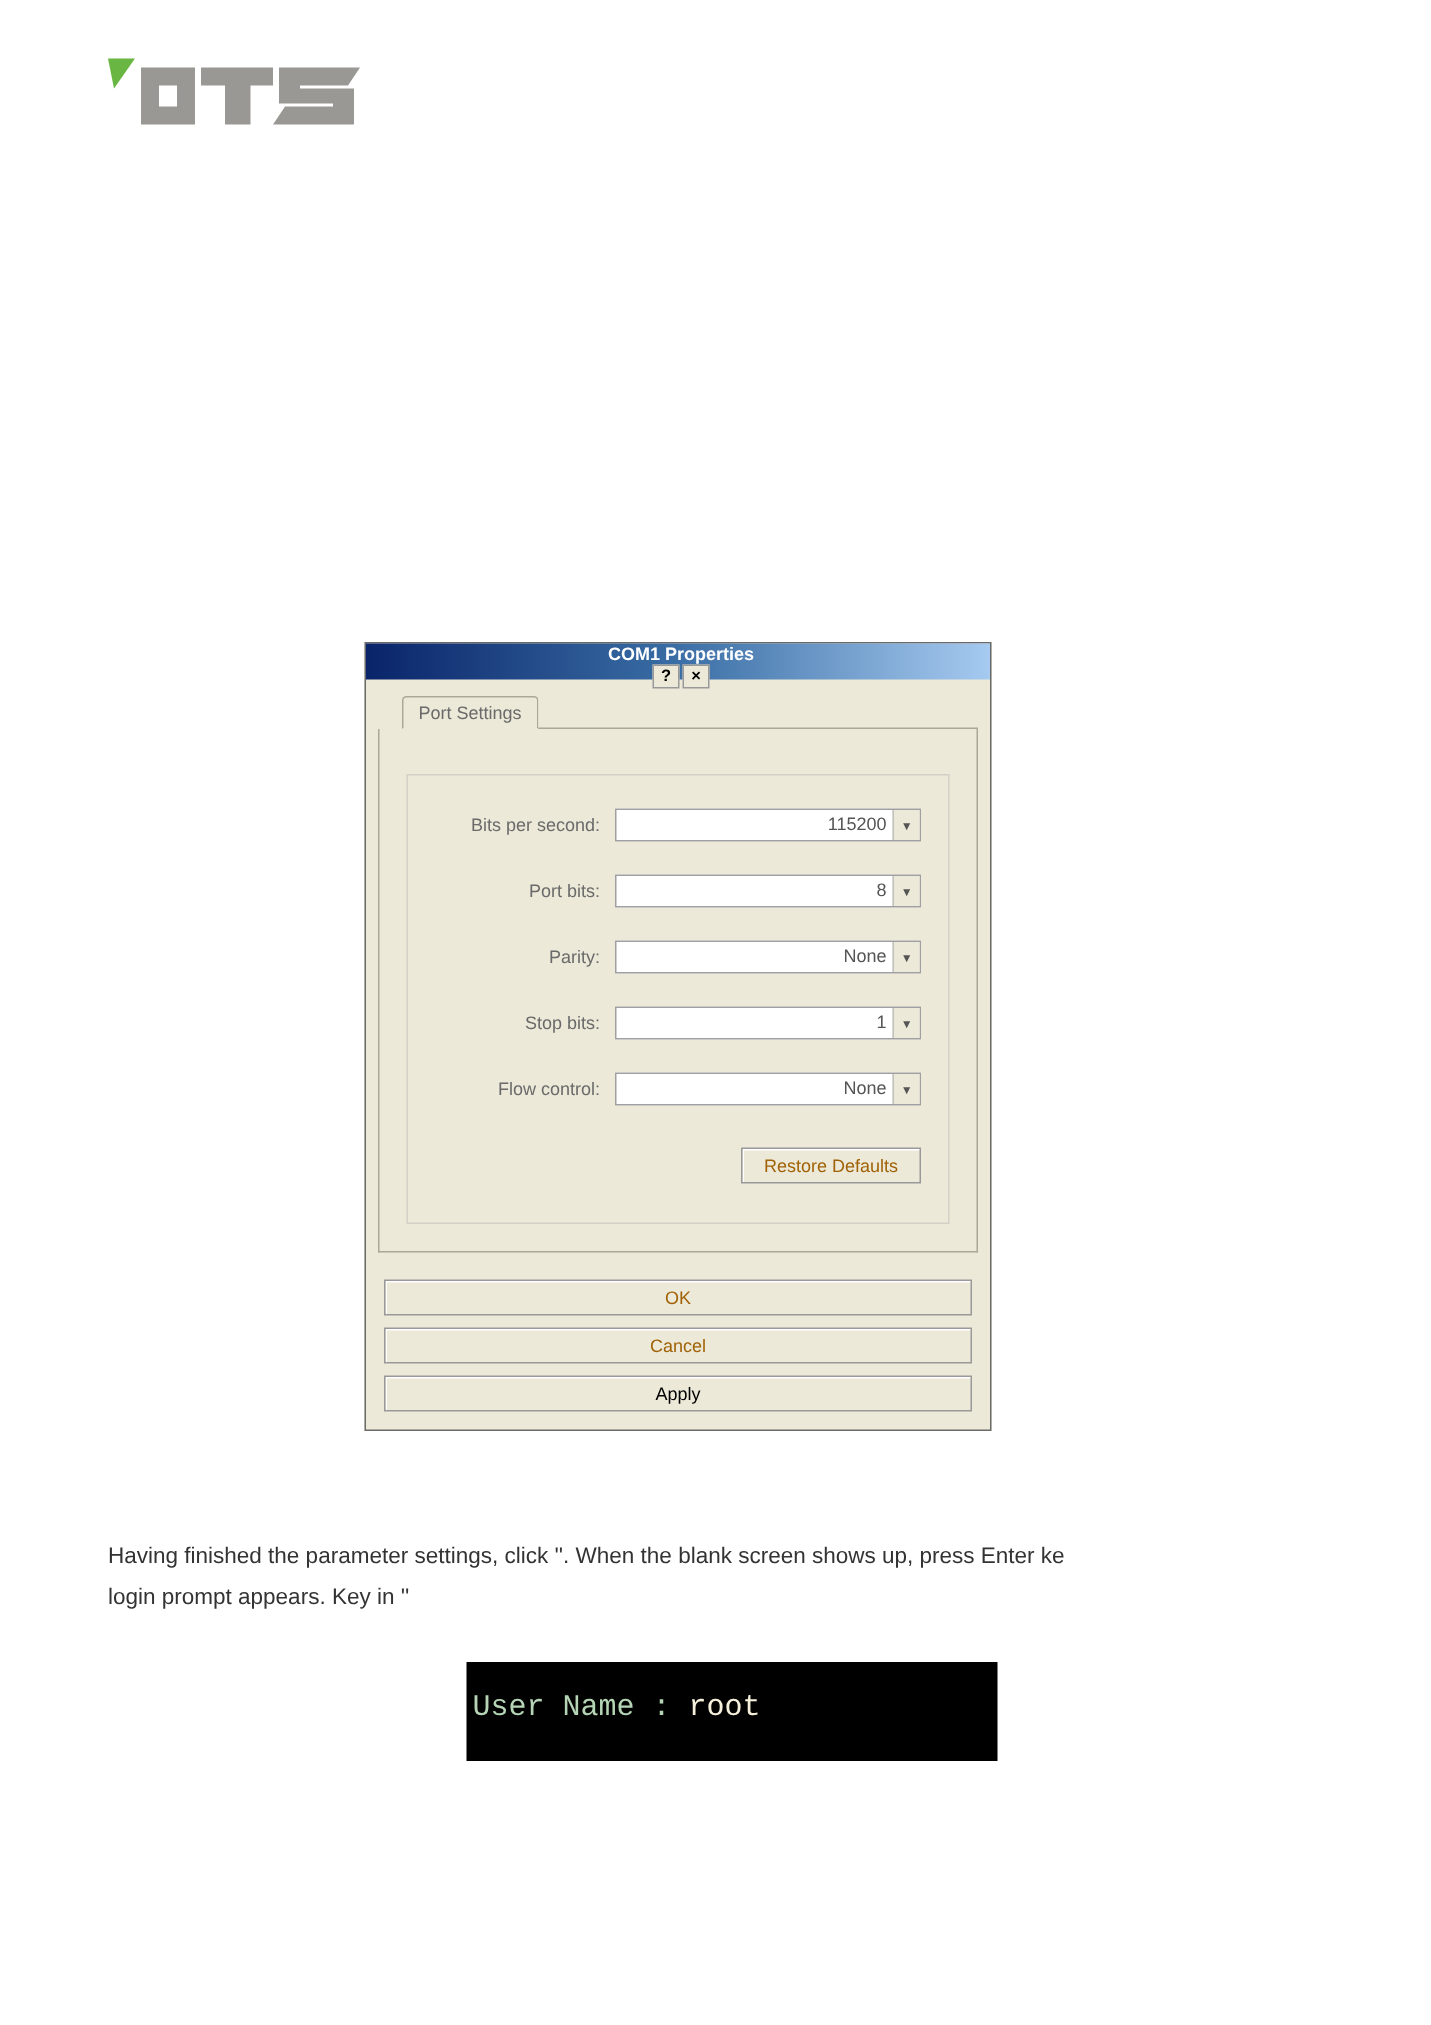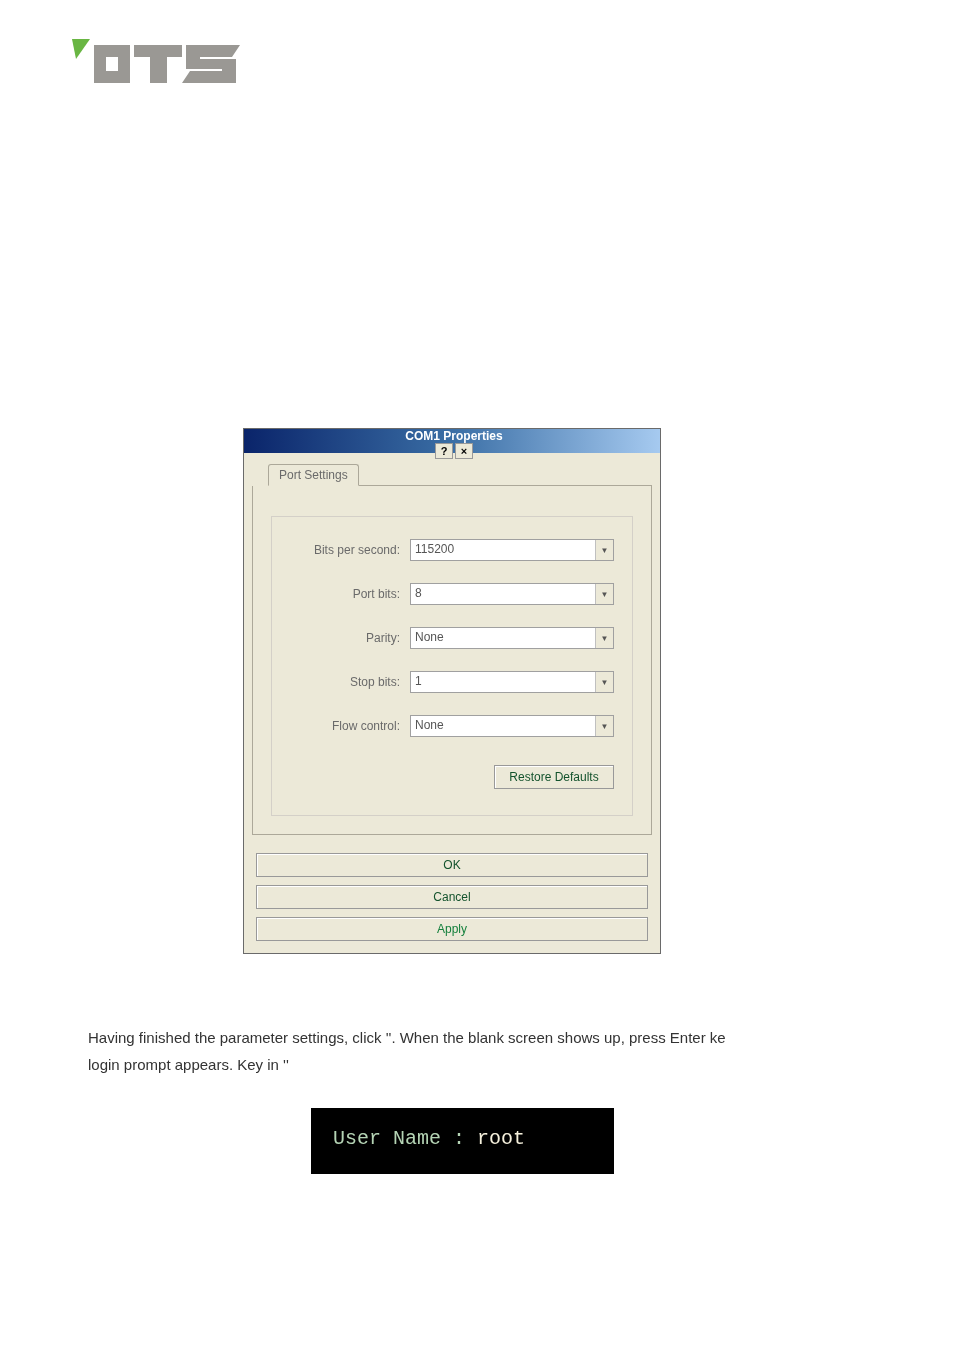--- a/index.html
+++ b/index.html
@@ -90,20 +90,21 @@
     margin-right: 10px;
     color: #6a6a6a;
     font-size: 12px;
   }
   .combo {
     flex: 1;
     display: flex;
     border: 1px solid #a0a0a0;
     background: #fff;
     height: 22px;
+    text-align: right;
   }
   .combo .val {
     flex: 1;
     padding: 2px 4px;
     color: #555;
     font-size: 12px;
   }
   .combo .arrow {
     width: 18px;
     background: #ece9d8;
@@ -116,48 +117,48 @@
     justify-content: flex-end;
     margin-top: 28px;
   }
   .winbtn {
     min-width: 82px;
     height: 24px;
     background: #ece9d8;
     border: 1px solid #999;
     box-shadow: inset 1px 1px 0 #fff;
     font-size: 12px;
-    color: #14532d;
+    color: #a16207;
     padding: 0 10px;
     cursor: pointer;
   }
-  .winbtn.disabled { color: #15803d; cursor: default; }
+  .winbtn.disabled { color: #000000; cursor: default; }
   .btnrow {
     display: flex;
     justify-content: flex-end;
     gap: 8px;
     padding: 10px 12px 12px 12px;
     flex-direction: column;
   }
   .body-text {
     position: absolute;
-    left: 88px;
+    left: 72px;
     top: 1024px;
     width: 810px;
     font-size: 15px;
     color: #333;
     line-height: 1.8;
   }
   .terminal {
     position: absolute;
     top: 1108px;
     left: 311px;
-    width: 303px;
+    width: 354px;
     background: #000;
-    padding: 14px 18px 18px 22px;
+    padding: 14px 18px 18px 4px;
     font-family: "Courier New", monospace;
     font-size: 20px;
     line-height: 1.7;
   }
   .terminal .line { white-space: pre; color: #b5d4b5; }
   .terminal .label { color: #b5d4b5; }
   .terminal .val { color: #f5f0dc; }
 </style>
 </head>
 <body>

